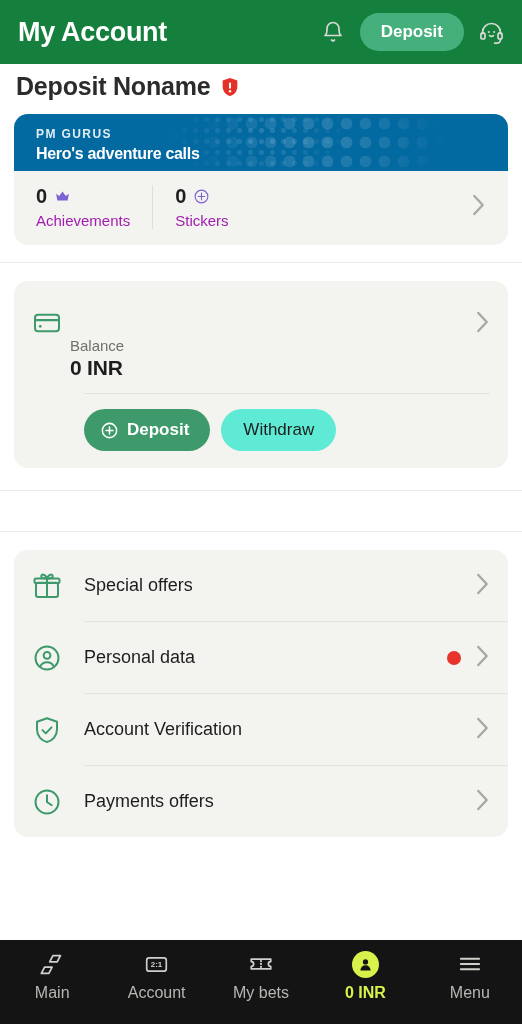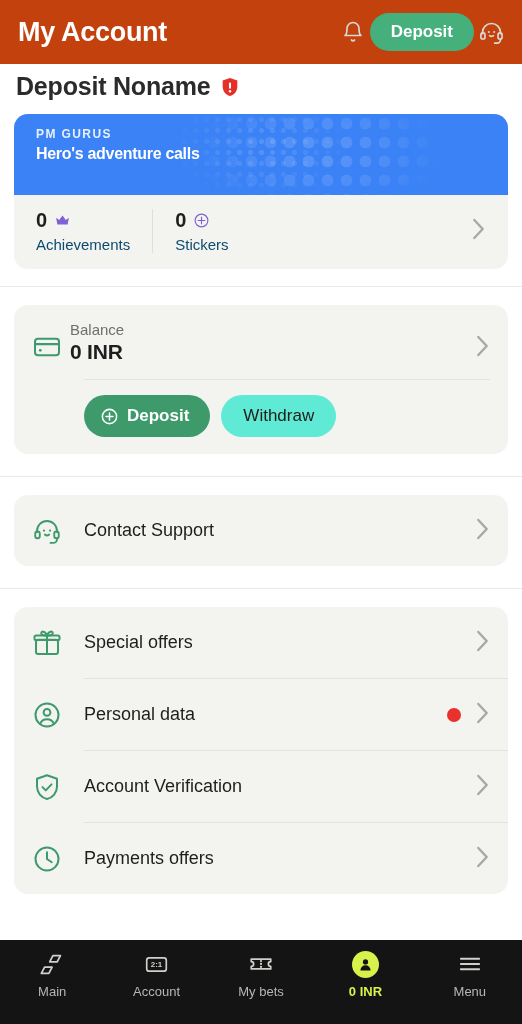--- a/index.html
+++ b/index.html
@@ -13,23 +13,24 @@
   #app {
     position: relative;
     width: 522px; height: 1024px;
     background: #ffffff;
     display: flex; flex-direction: column;
   }
 
   
   .topbar {
     height: 64px; flex: 0 0 64px;
-    background: #c2410c;
+    background: #15803d;
     display: flex; align-items: center;
     padding: 0 14px 0 18px;
+    gap: 10px;
   }
   .topbar-title {
     color: #ffffff;
     font-size: 27px;
     font-weight: bold;
     letter-spacing: -0.3px;
     flex: 1 1 auto;
     white-space: nowrap;
   }
   .icon-btn {
@@ -74,22 +75,22 @@
   .card {
     background: #F3F3F0;
     border-radius: 14px;
     overflow: hidden;
   }
 
   
   .promo-card { margin-bottom: 17px; }
   .promo-banner {
     position: relative;
-    height: 81px;
-    background: #3b82f6;
+    height: 57px;
+    background: #0369a1;
     overflow: hidden;
     padding: 13px 18px 0 22px;
   }
   .promo-dots {
     position: absolute; inset: 0;
     background-image: radial-gradient(circle at center, rgba(255,255,255,0.16) 42%, rgba(255,255,255,0) 46%);
     background-size: 19px 19px;
     -webkit-mask-image: radial-gradient(ellipse 150px 80px at 62% 48%, #000 5%, rgba(0,0,0,0.55) 48%, rgba(0,0,0,0) 85%);
     mask-image: radial-gradient(ellipse 150px 80px at 62% 48%, #000 5%, rgba(0,0,0,0.55) 48%, rgba(0,0,0,0) 85%);
   }
@@ -118,28 +119,28 @@
     padding: 14px 0 16px 0;
     position: relative;
   }
   .stat {
     padding: 0 22px;
     flex: 0 0 auto;
   }
   .stat + .stat { border-left: 1px solid #DFDFDA; }
   .stat-top { display: flex; align-items: center; gap: 7px; }
   .stat-num { font-size: 20px; font-weight: bold; color: #1E1E1E; }
-  .stat-label { font-size: 15px; color: #0c4a6e; margin-top: 4px; }
+  .stat-label { font-size: 15px; color: #a21caf; margin-top: 4px; }
   .promo-chev { margin-left: auto; padding-right: 22px; }
 
   
   .bal-card { margin-bottom: 0; }
   .bal-top { display: flex; align-items: flex-start; padding: 16px 18px 0 18px; }
   .bal-icon { width: 34px; flex: 0 0 34px; padding-top: 11px; }
-  .bal-texts { flex: 1 1 auto; padding-left: 4px; }
+  .bal-texts { flex: 1 1 auto; padding-left: 4px; margin-top: 40px; }
   .bal-label { font-size: 15px; color: #6F6F6B; }
   .bal-value { font-size: 21px; font-weight: bold; color: #1E1E1E; margin-top: 2px; letter-spacing: -0.2px;}
   .bal-chev { flex: 0 0 auto; padding-top: 13px; }
   .bal-sep { height: 1px; background: #E4E4DF; margin: 13px 18px 0 70px; }
   .bal-actions { display: flex; gap: 11px; padding: 15px 18px 17px 70px; }
   .btn-deposit {
     background: #3E9A6B; color: #fff;
     border: none; border-radius: 21px;
     font-size: 17px; font-weight: bold;
     padding: 11px 21px 11px 16px;
@@ -173,21 +174,21 @@
   .bottomnav {
     flex: 0 0 84px; height: 84px;
     background: #141414;
     display: flex; align-items: flex-start;
     padding-top: 11px;
   }
   .nav-item {
     flex: 1 1 0; min-width: 0;
     display: flex; flex-direction: column; align-items: center; gap: 7px;
   }
-  .nav-label { font-size: 13px; color: #B6B6B2; white-space: nowrap; }
+  .nav-label { font-size: 16px; color: #B6B6B2; white-space: nowrap; }
   .nav-item.active .nav-label { color: #D8F14B; font-weight: bold; }
   .nav-icon { height: 26px; display: flex; align-items: center; justify-content: flex-start; }
   .avatar-chip { width: 27px; height: 27px; border-radius: 50%; background: #D8F14B; display:flex; align-items:center; justify-content:center; }
 </style>
 </head>
 <body>
 
 <div id="app">
 
   <div class="topbar">
@@ -300,43 +301,20 @@
           </button>
           <button class="btn-withdraw">Withdraw</button>
         </div>
       </div>
     </div>
 
     <div class="gap-lg"></div>
     <div class="divider-full"></div>
     <div class="gap-sm"></div>
 
-    <div class="section">
-      <div class="card">
-        <div class="row">
-          <div class="row-icon">
-            <svg width="30" height="30" viewBox="0 0 24 24" fill="none" stroke="#3E9A6B" stroke-width="1.5" stroke-linecap="round" stroke-linejoin="round">
-              <path d="M4 13v-1a8 8 0 0 1 16 0v1"></path>
-              <rect x="2.6" y="12.4" width="3.6" height="5.4" rx="1.6"></rect>
-              <rect x="17.8" y="12.4" width="3.6" height="5.4" rx="1.6"></rect>
-              <path d="M20 17.8v.7a3 3 0 0 1-3 3h-2.2"></path>
-              <circle cx="9.6" cy="11.6" r="0.9" fill="#3E9A6B" stroke="none"></circle>
-              <circle cx="14.4" cy="11.6" r="0.9" fill="#3E9A6B" stroke="none"></circle>
-              <path d="M10.3 14.8a2.6 2.6 0 0 0 3.4 0"></path>
-            </svg>
-          </div>
-          <div class="row-label">Contact Support</div>
-          <div>
-            <svg width="15" height="24" viewBox="0 0 12 20" fill="none" stroke="#A9A9A4" stroke-width="2" stroke-linecap="round" stroke-linejoin="round">
-              <path d="M2.5 2.5 9.5 10l-7 7.5"></path>
-            </svg>
-          </div>
-        </div>
-      </div>
-    </div>
 
     <div class="gap-lg"></div>
     <div class="divider-full"></div>
     <div class="gap-sm"></div>
 
     <div class="section">
       <div class="card">
 
         <div class="row">
           <div class="row-icon">

